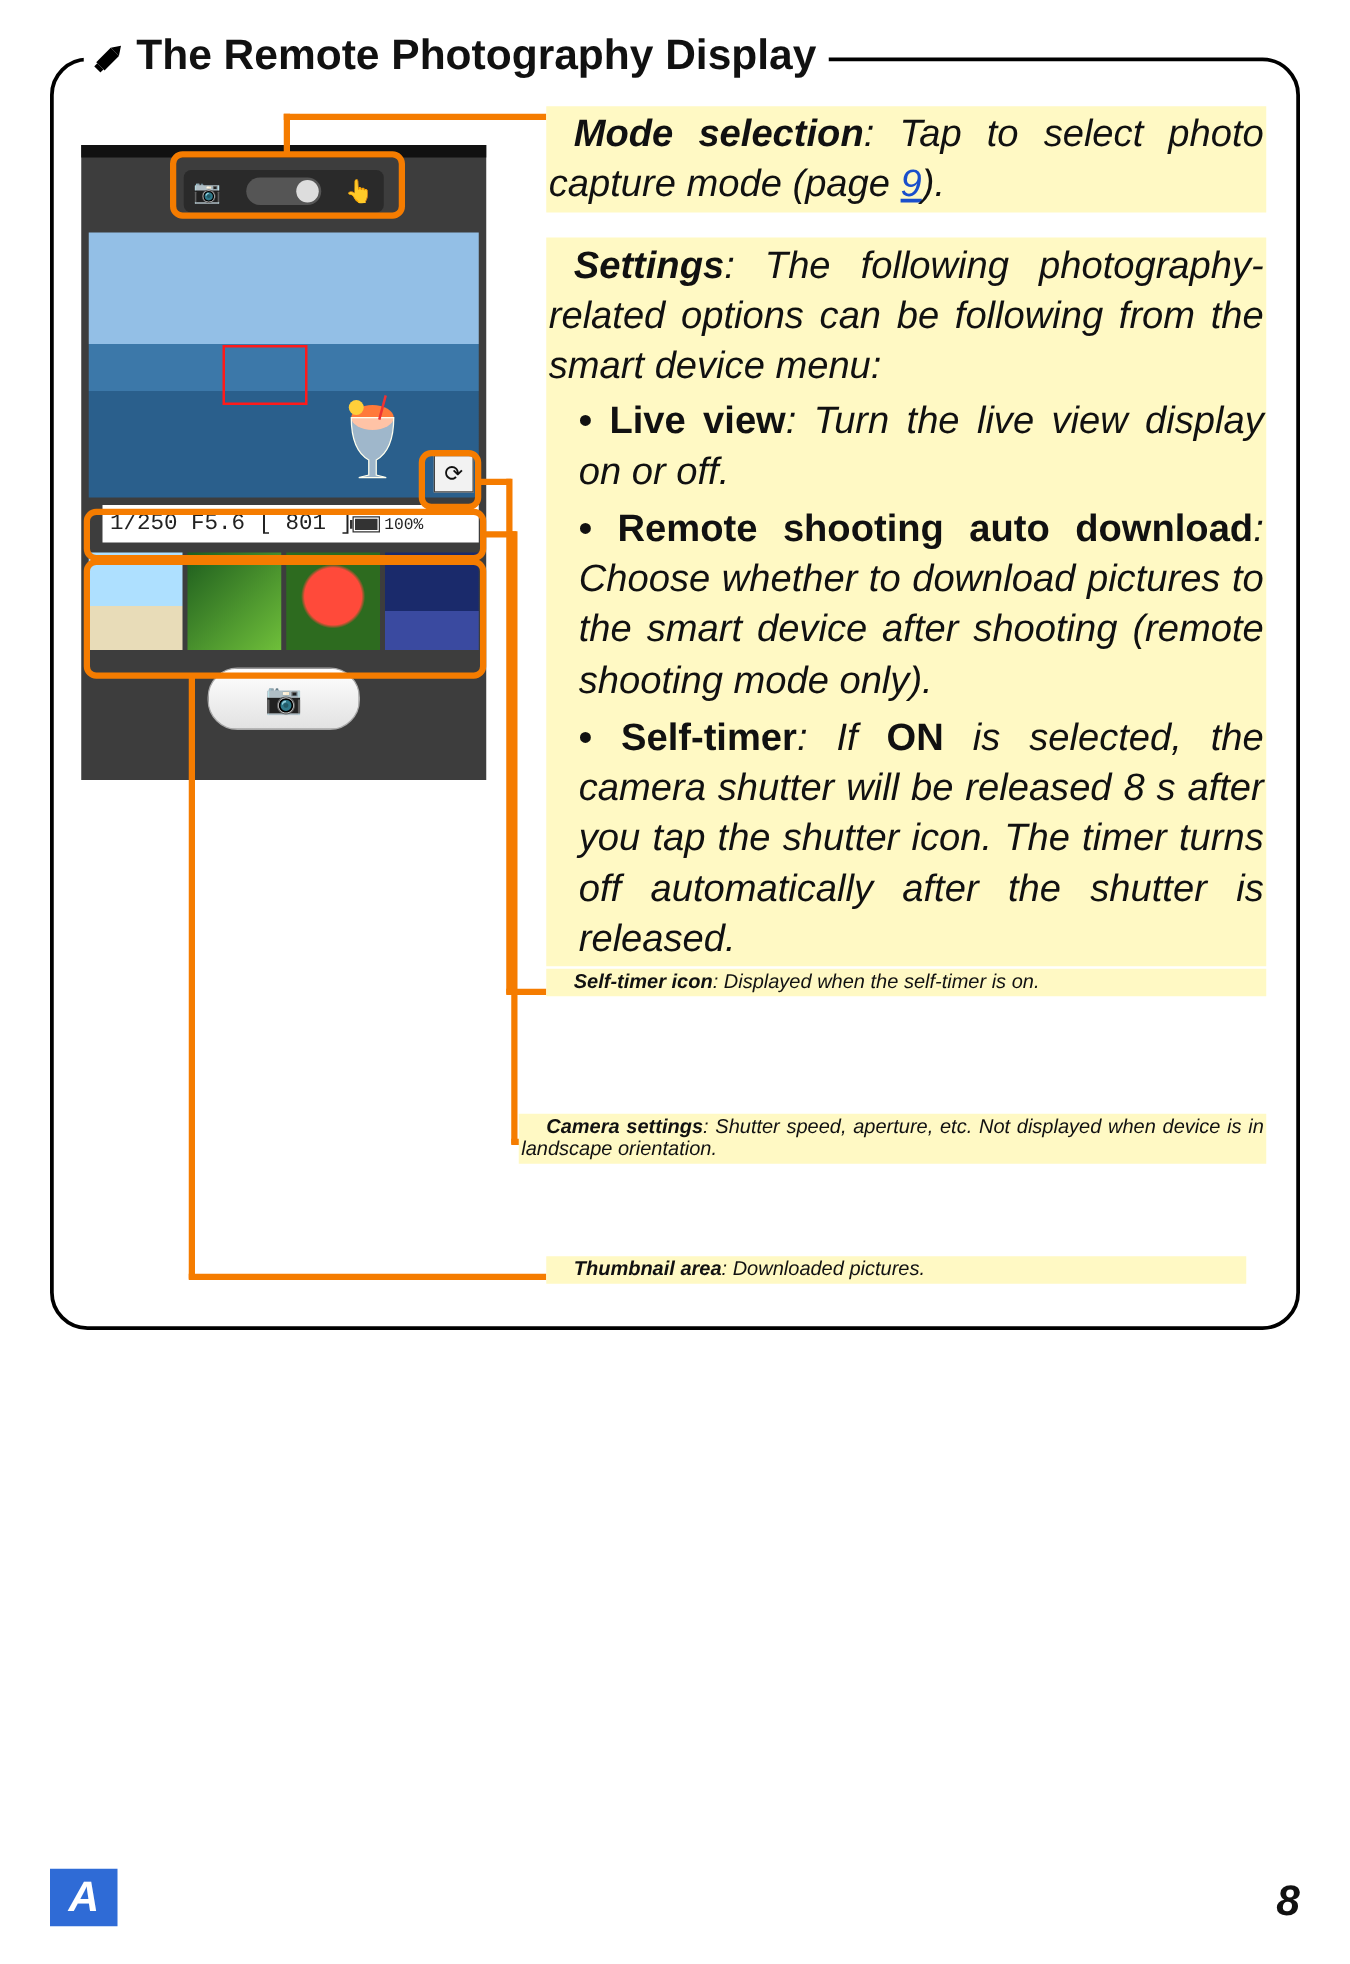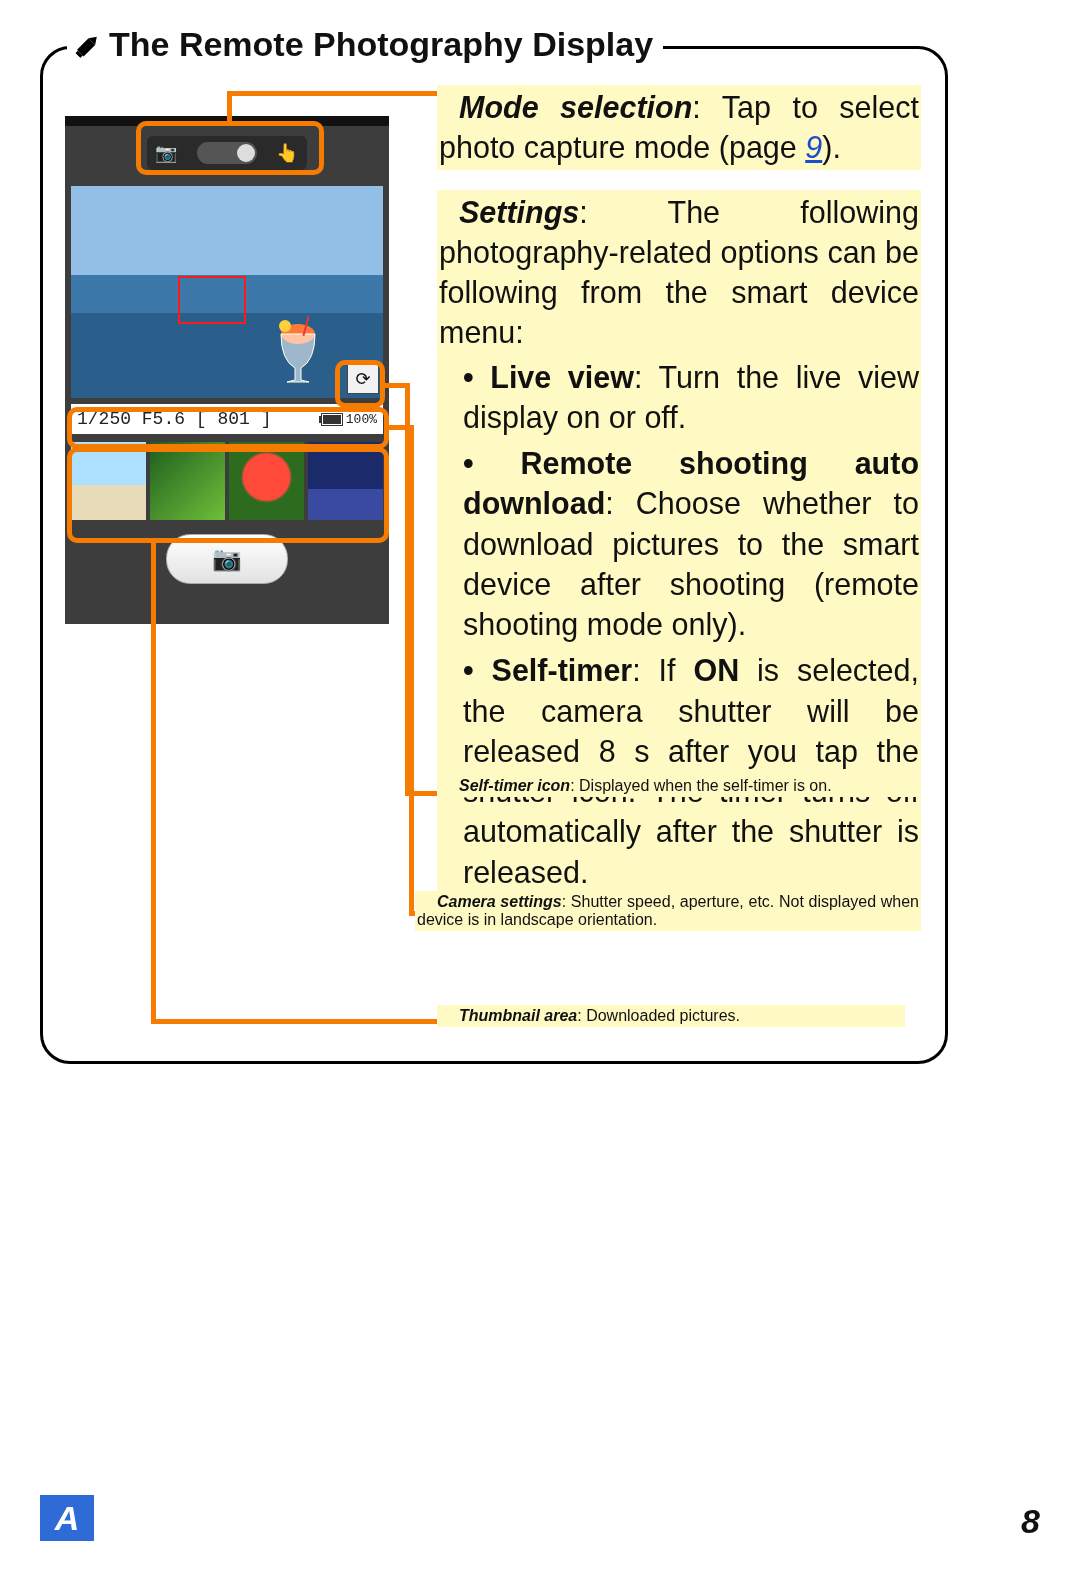--- a/index.html
+++ b/index.html
@@ -21,21 +21,21 @@
     position: relative;
     width: 1080px;
     height: 1571px;
     box-sizing: border-box;
     padding: 46px 40px 0 40px;
   }
 
   
   .frame {
     position: relative;
-    width: 908px;
+    width: 1000px;
     height: 1018px;
     border: 3px solid #000;
     border-radius: 30px;
     box-sizing: border-box;
   }
   .frame-title {
     position: absolute;
     top: -24px;
     left: 24px;
     background: #fff;
@@ -100,24 +100,24 @@
     border:2px solid #ff1a1a;
   }
   .liveview .timer-badge {
     position:absolute; right:4px; bottom:4px;
     width:30px; height:28px; background:#f2f2f2; border:1px solid #444;
     display:flex; align-items:center; justify-content:center;
     font-size:18px;
   }
 
   .settings-strip {
-    margin: 6px 6px 0 6px;
+    margin: 6px 6px 0 17px;
     height: 30px;
     background: #fff;
-    display:flex; align-items:center; justify-content:space-between;
+    display:flex; align-items:center; justify-content:flex-start;
     padding: 0 6px;
     font-family: "Courier New", monospace;
     font-size: 18px;
     color:#222;
   }
   .settings-strip .batt {
     display:flex; align-items:center; gap:3px; font-size:13px;
   }
   .batt-icon { width:20px; height:11px; border:1px solid #333; position:relative; }
   .batt-icon::after{content:"";position:absolute;left:-3px;top:2px;width:2px;height:7px;background:#333;}
@@ -183,21 +183,21 @@
     line-height:1.32;
   }
   .hl-block {
     background: var(--hl);
     padding: 2px 2px;
     margin-bottom: 20px;
     text-align: justify;
     text-justify: inter-word;
   }
   .hl-block.last { margin-bottom: 0; }
-  .it  { }
+  .it  { font-style: italic; }
   .bi  { font-style: italic; font-weight: 700; margin-left: 20px; }
   .b   { font-weight: 700; }
   .lnk { color: var(--link); text-decoration: underline; font-style: italic; }
   ul.opts {
     margin: 4px 0 0 0;
     padding: 0 0 0 24px;
     list-style: none;
   }
   ul.opts li::before {
     content: "• ";

